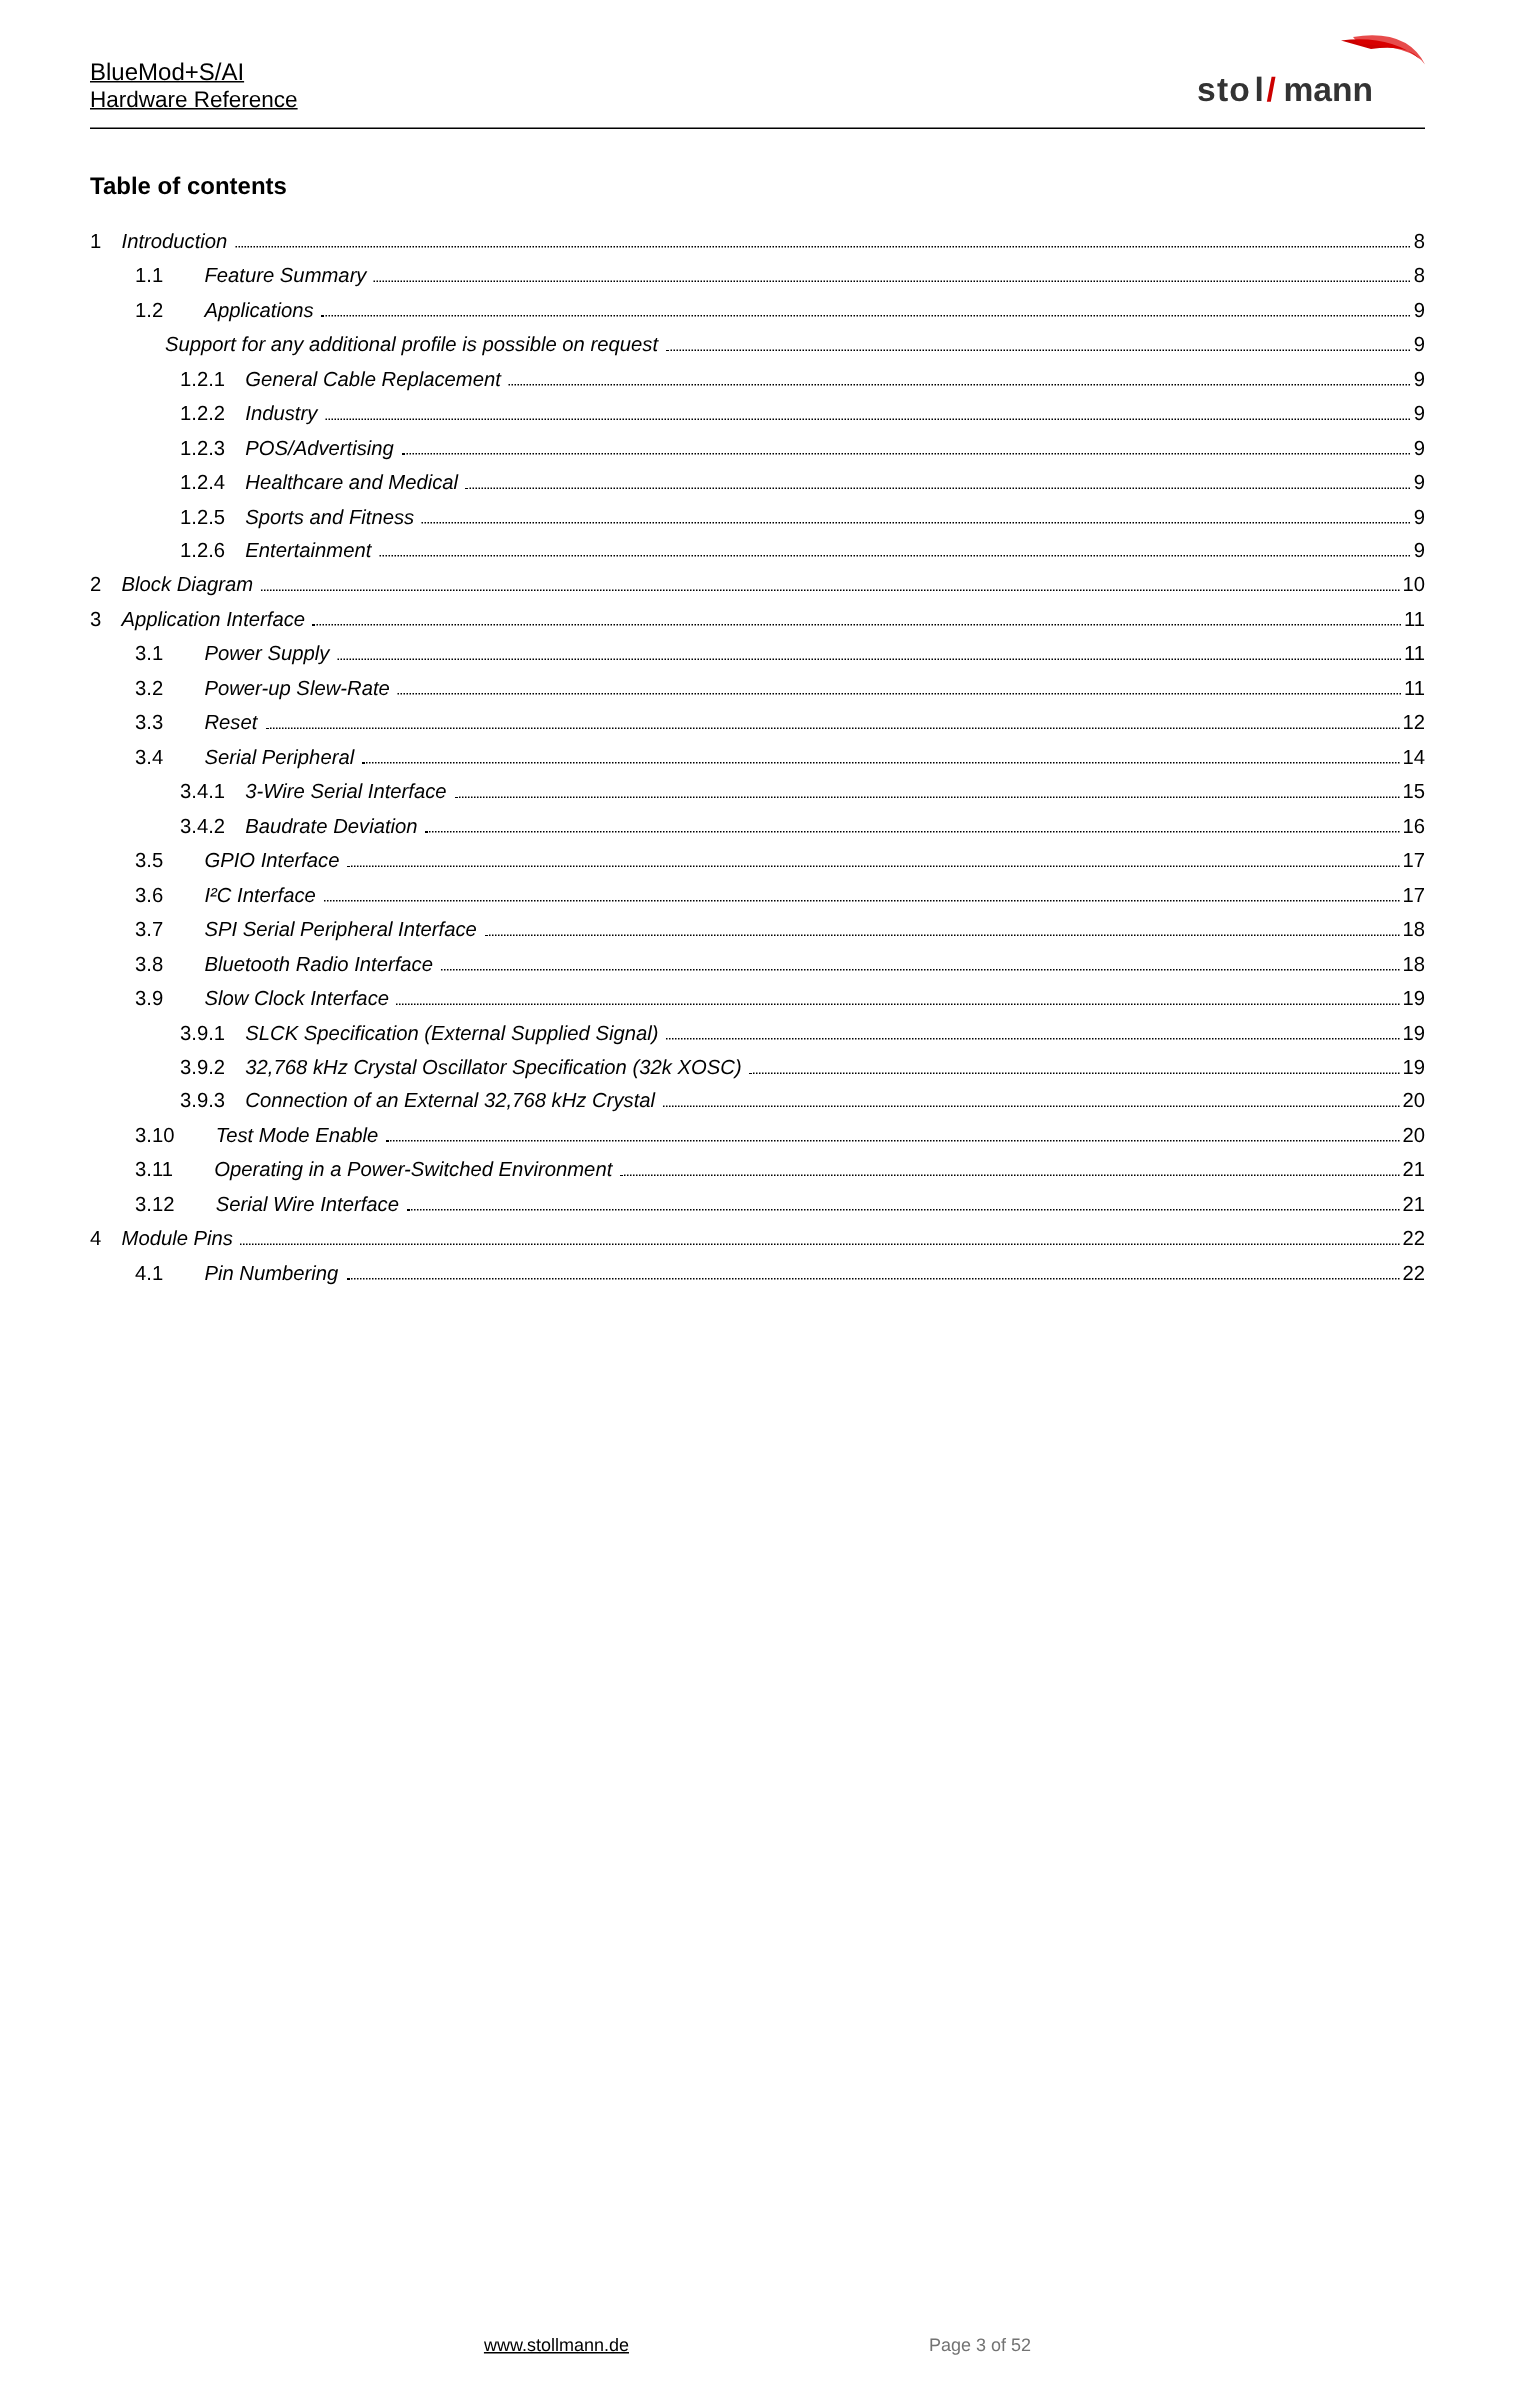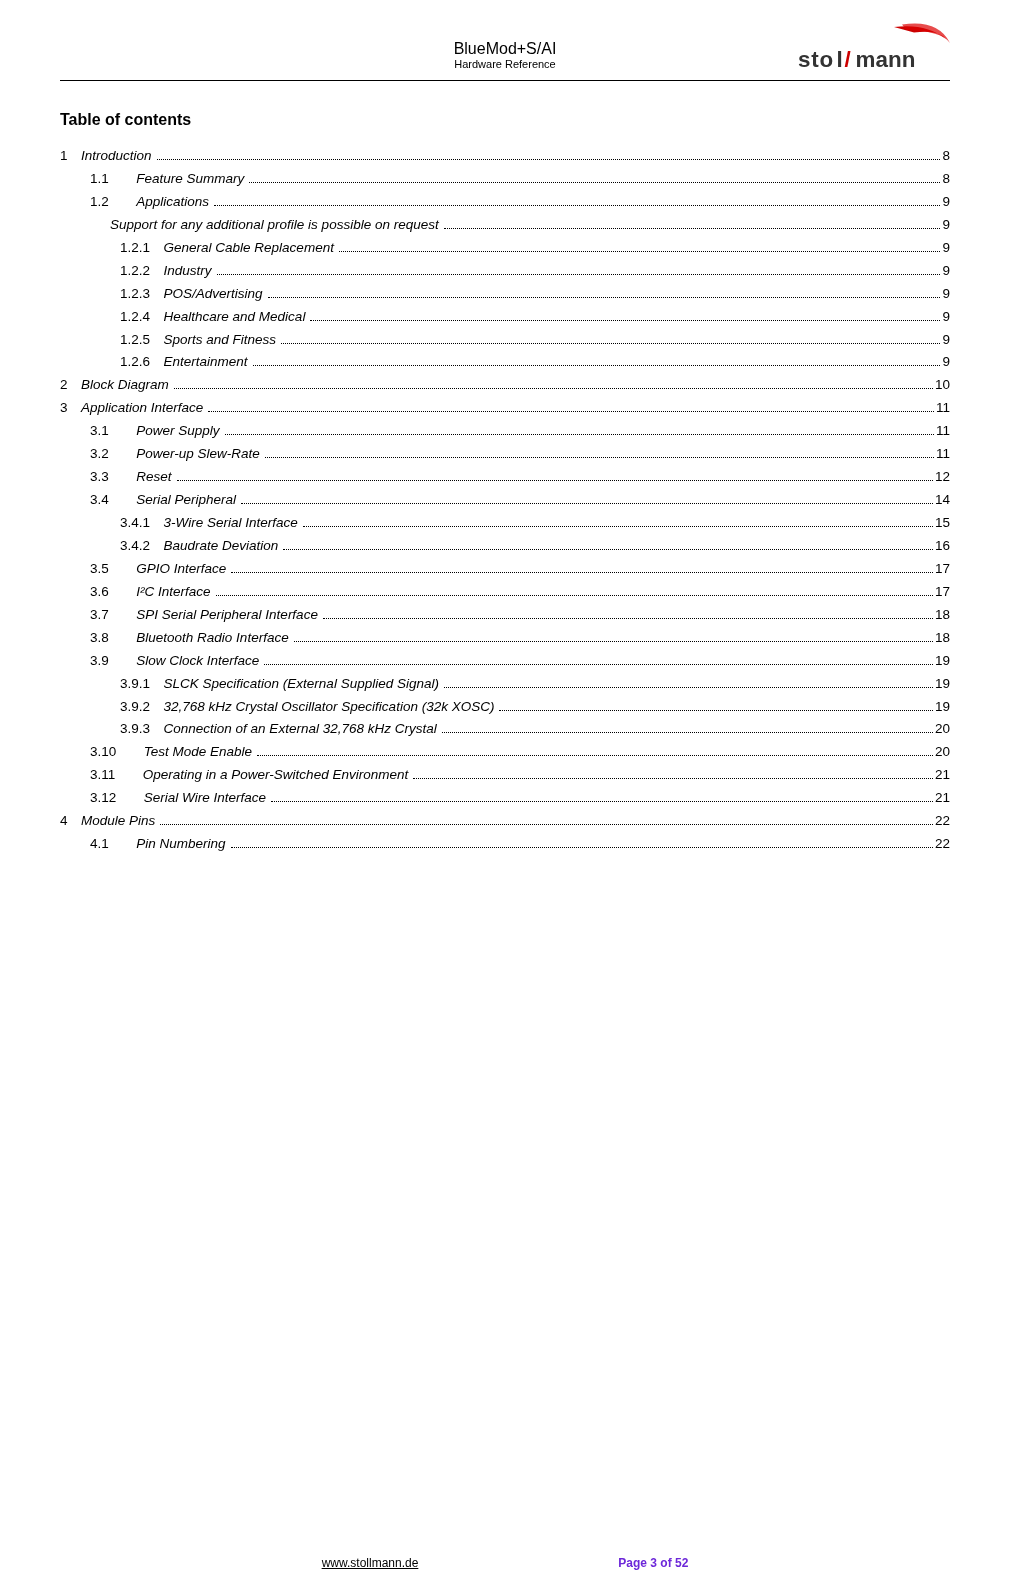--- a/index.html
+++ b/index.html
@@ -14,30 +14,31 @@
     }
     .header {
       text-align: center;
       padding: 30px 60px 0 60px;
       display: flex;
       justify-content: center;
       align-items: flex-start;
       position: relative;
     }
     .header-text {
-      text-align: center;
+      text-align: left;
       flex: 1;
       padding-top: 10px;
+      text-decoration: underline;
     }
     .header-title {
       font-size: 16px;
       font-weight: normal;
     }
     .header-subtitle {
-      font-size: 11px;
+      font-size: 15px;
       font-weight: normal;
     }
     .logo-container {
       position: absolute;
       right: 60px;
       top: 20px;
     }
     .logo-svg {
       width: 160px;
       height: 70px;
@@ -98,22 +99,21 @@
       justify-content: center;
       align-items: center;
       font-size: 12px;
     }
     .footer-link {
       color: #000000;
       text-decoration: underline;
       margin-right: 200px;
     }
     .footer-page {
-      color: #6d28d9;
-      font-weight: bold;
+      color: #737373;
     }
   </style>
 </head>
 <body>
 
 <div class="header">
   <div class="header-text">
     <div class="header-title">BlueMod+S/AI</div>
     <div class="header-subtitle">Hardware Reference</div>
   </div>

